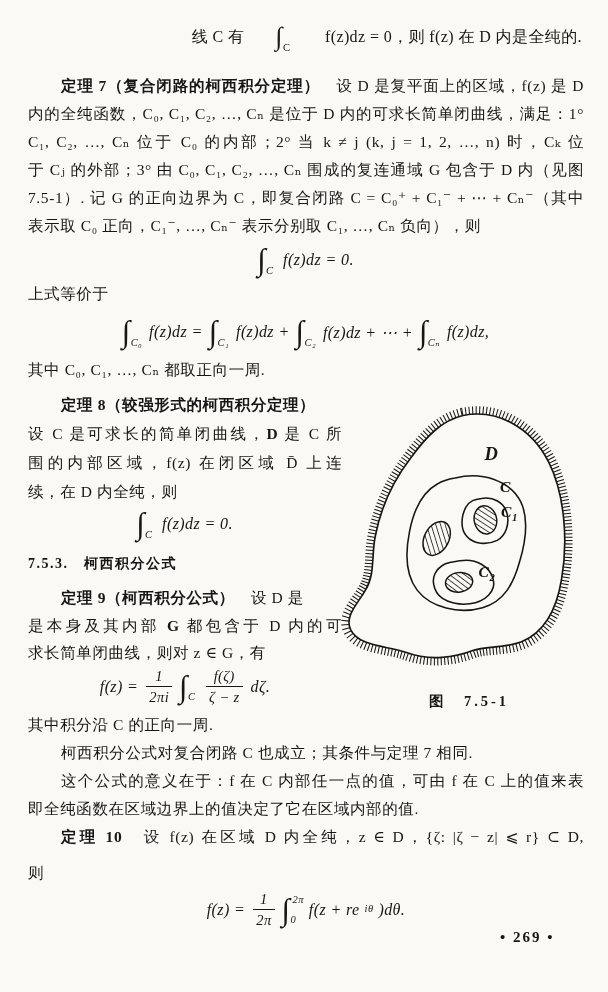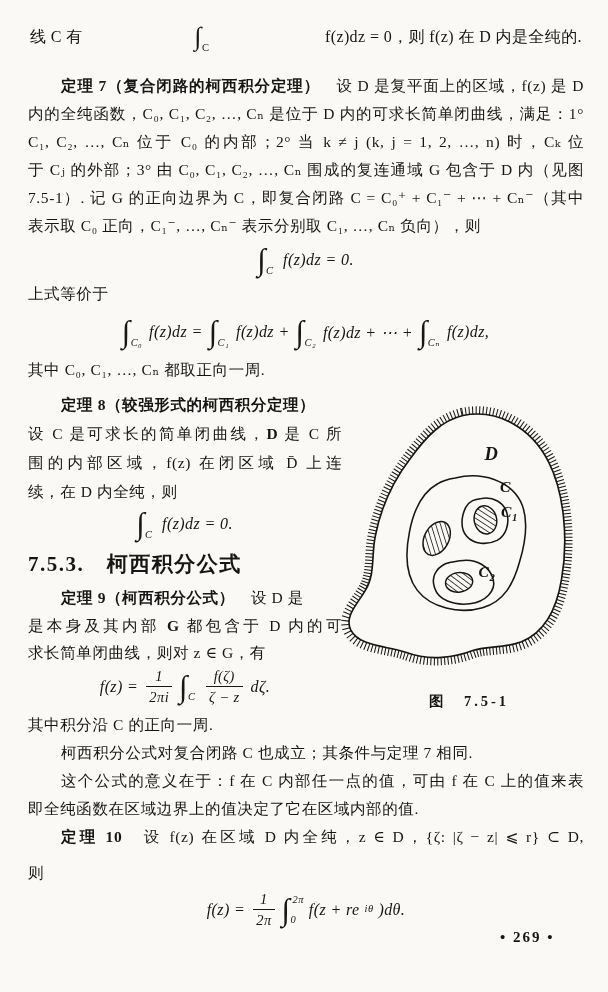--- a/index.html
+++ b/index.html
@@ -45,40 +45,40 @@
   .fr-n{padding:0 3px;}
   .fr-d{border-top:1.4px solid #161616;padding:1px 3px 0;}
   .msup{font-size:10.5px;font-style:italic;vertical-align:6px;line-height:1;}
 
   .eq-a{height:40px;}
   .eq-b{height:48px;}
   .eq-c{height:36px;width:314px;}
   .eq-d{height:40px;width:314px;}
   .eq-e{height:46px;}
 
-  .sec-heading{font-size:21px;font-weight:700;letter-spacing:1.5px;
+  .sec-heading{font-size:14px;font-weight:700;letter-spacing:1.5px;
                height:28px;line-height:28px;margin-top:8px;}
   .mt16{margin-top:16px;}
   .mt6{margin-top:6px;}
   .mt4{margin-top:4px;}
   .mt8{margin-top:8px;}
 
   
   .figure-wrap{position:absolute;left:334px;top:396px;width:258px;}
   .figure-wrap svg{display:block;}
   .fig-caption{position:absolute;top:296px;left:6px;width:100%;
                text-align:center;font-weight:600;font-size:14.5px;letter-spacing:3px;}
   .page-number{position:absolute;top:929px;left:500px;font-weight:700;font-size:15px;letter-spacing:2px;}
 </style>
 </head>
 <body>
 
 <div class="page">
 
-  <div class="cont-line eq" style="justify-content:space-between;font-style:normal;gap:28px;">
+  <div class="cont-line eq" style="justify-content:flex-end;font-style:normal;gap:28px;">
       <span class="eq-plain">线 C 有</span>
       <span class="int-wrap">
         <span class="int-sym">∫</span>
         <span class="int-sc">
           <span class="i-sup"></span>
           <span class="i-sub">C</span>
         </span>
       </span>
       <span class="eq-plain">f(z)dz = 0，则 f(z) 在 D 内是全纯的.</span>
     </div>

